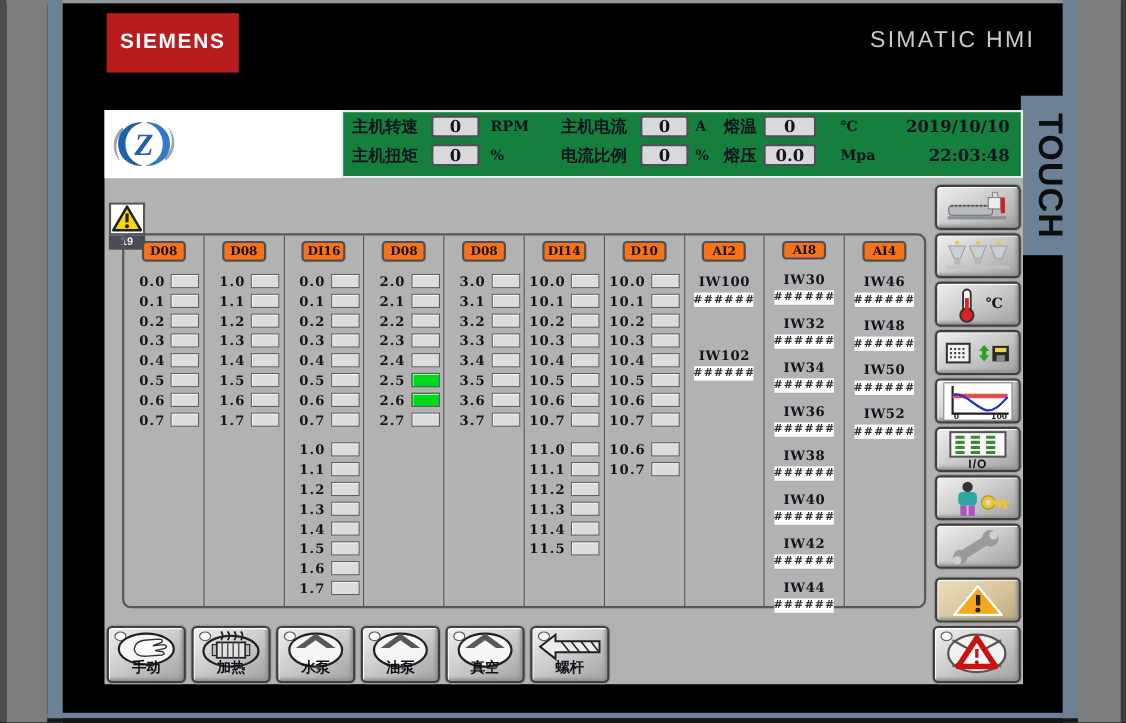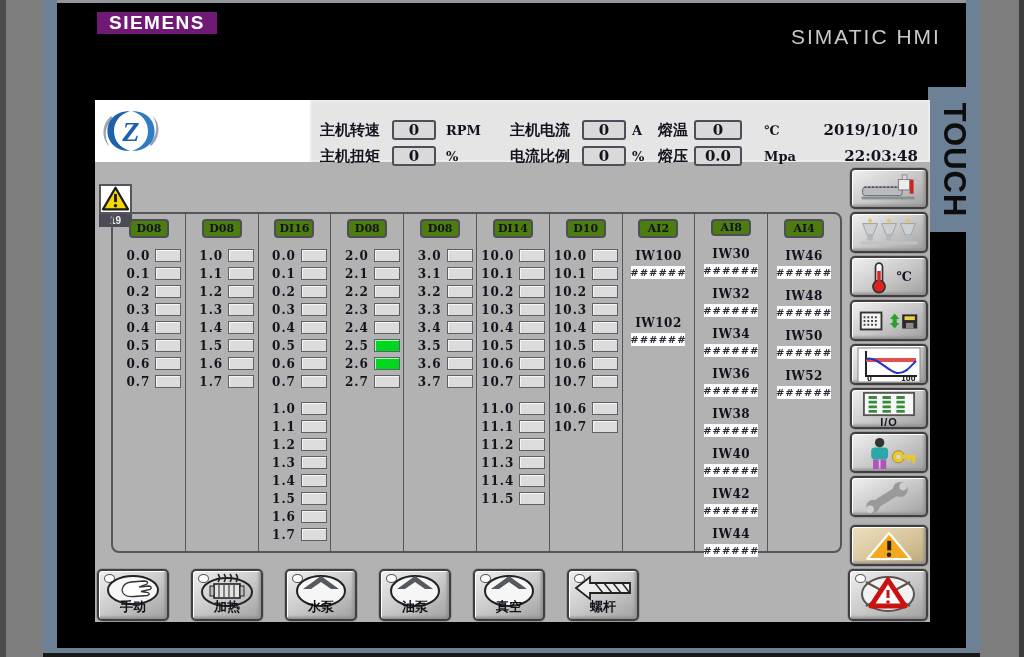--- a/index.html
+++ b/index.html
@@ -10,38 +10,38 @@
   .frame-top{left:0;top:0;width:1024px;height:3px;background:#93979c;}
   .frame-left-dark{left:0;top:0;width:6px;height:657px;background:#4c4c4c;}
   .frame-left-gray{left:6px;top:0;width:37px;height:657px;background:#7d7d7d;}
   .frame-left-blue{left:43px;top:0;width:14px;height:657px;background:#6d8196;}
   .frame-right-blue{left:966px;top:0;width:14px;height:657px;background:#6d8196;}
   .frame-right-gray{left:980px;top:0;width:39px;height:657px;background:#7d7d7d;}
   .frame-right-dark{left:1019px;top:0;width:5px;height:657px;background:#3c3c3c;}
   .frame-bottom-blue{left:43px;top:648px;width:937px;height:5px;background:#6d8196;}
   .frame-bottom-dark{left:43px;top:653px;width:937px;height:4px;background:#181818;}
 
-  .siemens-logo{left:97px;top:12px;background:#701a75;color:#fff;
-    font:bold 19px "Liberation Sans",sans-serif;letter-spacing:1.5px;padding:0 12px;}
+  .siemens-logo{left:97px;top:12px;background:#b91c1c;color:#fff;
+    font:bold 19px "Liberation Sans",sans-serif;letter-spacing:1.5px;padding:16px 12px;}
   .simatic-text{left:791px;top:25px;color:#c9c9c9;font:21px "Liberation Sans",sans-serif;letter-spacing:2px;}
   .touch-patch{left:928px;top:87px;width:52px;height:145px;background:#6d8196;
     display:flex;align-items:center;justify-content:center;}
   .touch-patch span{transform:rotate(90deg);font:bold 31px "Liberation Sans",sans-serif;
     color:#0d0d0d;letter-spacing:1px;white-space:nowrap;}
 
   
   .screen{left:95px;top:100px;width:835px;height:522px;background:#b2b2b2;}
 
   
   .hmi-header{left:0;top:0;width:835px;height:62px;display:flex;}
   .logo-box{width:215px;background:#fff;display:flex;align-items:center;box-sizing:border-box;padding-left:3px;}
   .logo-words{margin-left:4px;color:#1a1a30;}
   .logo-zh{font-weight:bold;font-size:18px;letter-spacing:5px;line-height:22px;white-space:nowrap;}
   .logo-en{font:bold 17px "Liberation Sans",sans-serif;letter-spacing:1px;line-height:20px;}
-  .fields-box{flex:1;background:#e5e5e5;border:2px solid #ececec;box-sizing:border-box;padding-top:15px;}
+  .fields-box{flex:1;background:#15803d;border:2px solid #ececec;box-sizing:border-box;padding-top:0;}
   .field-row{display:flex;align-items:center;height:26px;color:#13131f;font-weight:bold;font-size:15px;}
   .fbox{height:20px;background:#d9d9d9;border:2px solid #4e4e5a;border-radius:3px;box-sizing:border-box;
     display:flex;align-items:center;justify-content:center;font:bold 15px "DejaVu Serif",serif;}
   .funit{font:bold 13px "DejaVu Serif",serif;}
   .fl-a{margin-left:8px;width:72px;}  .fb-a{width:44px;} .fu-a{margin-left:10px;width:40px;}
   .fl-b{margin-left:24px;width:72px;} .fb-b{width:44px;} .fu-b{margin-left:6px;width:18px;}
   .fl-c{margin-left:8px;width:36px;}  .fb-c{width:48px;} .fu-c{margin-left:22px;width:36px;}
   .fdt{margin-left:auto;margin-right:10px;font:bold 15px "DejaVu Serif",serif;}
 
   
@@ -50,21 +50,21 @@
     display:flex;align-items:center;justify-content:center;}
   .wb-count{height:13px;background:#4b4b55;color:#eee;font:bold 10px "Liberation Sans",sans-serif;
     display:flex;align-items:center;justify-content:center;}
 
   
   .io-panel{left:16px;top:112px;width:731px;height:341px;border:2px solid #55555e;border-radius:8px;
     display:flex;box-sizing:border-box;}
   .io-col{flex:1;display:flex;flex-direction:column;align-items:center;padding-top:5px;box-sizing:border-box;}
   .io-col + .io-col{border-left:1px solid #55555e;}
   .io-col-header{min-width:36px;padding:0 0;height:15px;border:2px solid #4e4e58;border-radius:4px;
-    background:#4d7c0f;font:bold 11px "DejaVu Serif",serif;color:#13131f;
+    background:#f97316;font:bold 11px "DejaVu Serif",serif;color:#13131f;
     display:flex;align-items:center;justify-content:center;margin-bottom:11px;}
   .io-group{display:flex;flex-direction:column;}
   .io-group + .io-group{margin-top:9px;}
   .io-row{display:flex;align-items:center;height:13px;margin-bottom:5px;}
   .io-label{width:34px;text-align:right;margin-right:5px;font:bold 12px "DejaVu Serif",serif;
     color:#13131f;letter-spacing:1px;}
   .io-box{width:26px;height:13px;background:#dcdcdc;border:1px solid #5f5f68;box-sizing:border-box;
     box-shadow:inset 1px 1px 0 rgba(255,255,255,.7);}
   .io-box.on{background:#00d81e;}
   .io-apair{display:flex;flex-direction:column;align-items:center;margin-bottom:10px;}
@@ -78,21 +78,21 @@
     background:linear-gradient(150deg,#f0f0f0 0%,#c6c6c6 55%,#a0a0a0 100%);
     box-shadow:inset 1px 1px 0 #fff,inset -2px -2px 3px #8f8f8f,0 0 0 1px #9b9b9b;cursor:pointer;}
   .sidebar{left:755px;top:68px;width:78px;display:flex;flex-direction:column;gap:3px;}
   .sbtn{height:41px;position:relative;display:flex;flex-direction:column;
     align-items:center;justify-content:center;}
   .sbtn.warn{margin-top:5px;background:linear-gradient(150deg,#ecdfc0,#d6c298 60%,#bca77a);}
   .sbtn .side-text{font:bold 13px "DejaVu Serif",serif;color:#13131f;margin-left:4px;}
   .sbtn-row{display:flex;align-items:center;justify-content:center;}
   .io-btn-label{font:bold 11px "Liberation Sans",sans-serif;color:#13131f;letter-spacing:1px;line-height:10px;}
 
-  .bottom-bar{left:2px;top:468px;width:831px;height:54px;display:flex;gap:22px;align-items:center;}
+  .bottom-bar{left:2px;top:468px;width:831px;height:54px;display:flex;gap:5px;align-items:center;}
   .bbtn{width:72px;height:52px;position:relative;}
   .bbtn .lamp{position:absolute;top:3px;left:5px;width:9px;height:7px;border-radius:50%;
     background:#fdfdfd;border:1px solid #555;}
   .bbtn svg{position:absolute;top:2px;left:50%;transform:translateX(-50%);}
   .bbtn-label{position:absolute;bottom:3px;left:0;right:0;text-align:center;
     font:bold 13px "DejaVu Serif",serif;color:#101018;}
   .bb-spacer{flex:1;}
   .bbtn.ack{width:80px;}
 </style>
 </head>

